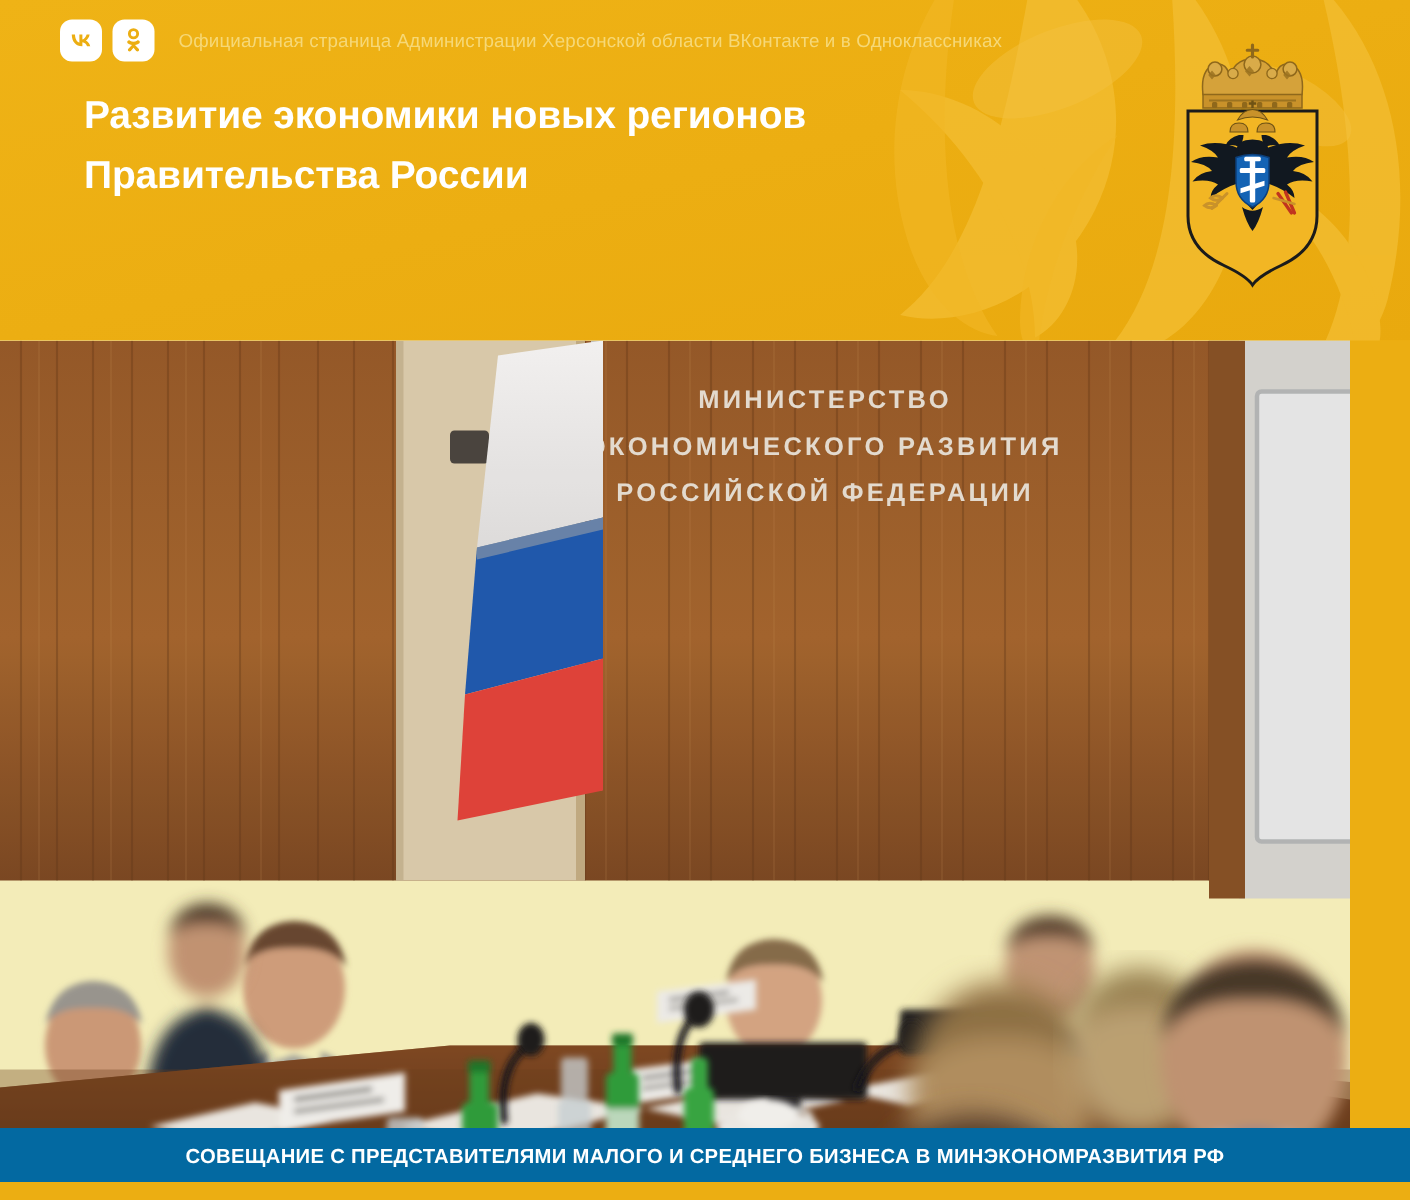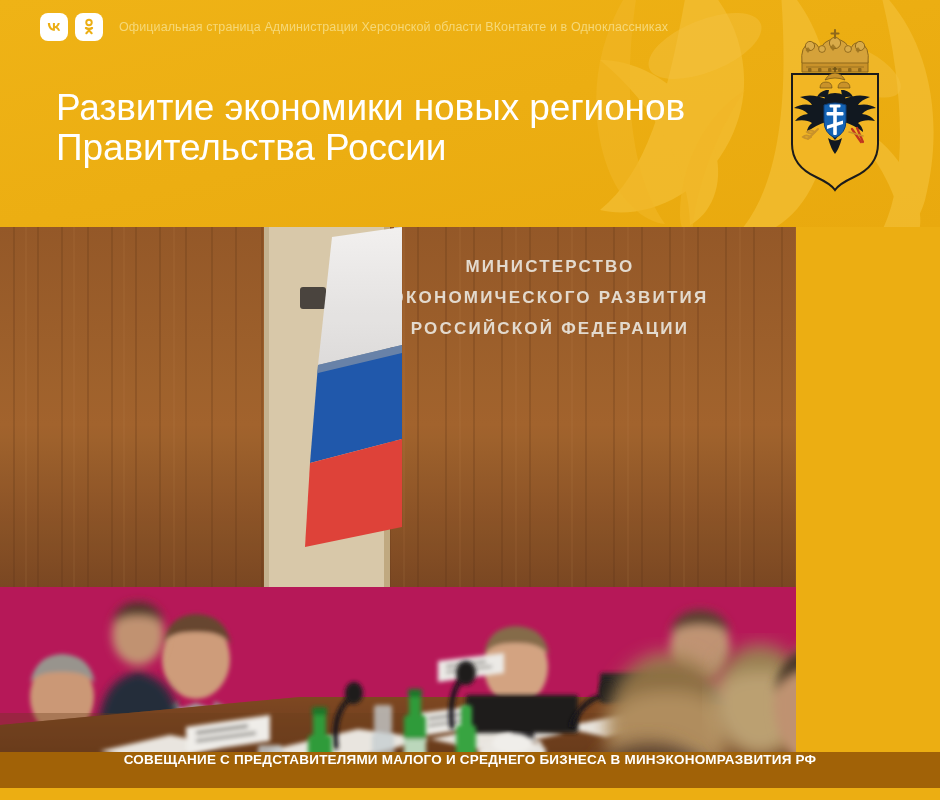--- a/index.html
+++ b/index.html
@@ -18,36 +18,36 @@
 
   .social-row{position:absolute;left:8px;top:13px;display:flex;align-items:center;gap:7px;margin-left:32px;}
   .sicon{width:28px;height:28px;border-radius:8px;background:#FFFFFF;display:flex;align-items:center;justify-content:center;}
   .sicon svg{display:block;}
   .social-text{
     margin-left:9px;font-size:12.5px;letter-spacing:.1px;
     color:#F6D877;white-space:nowrap;line-height:28px;
   }
 
   .headline{
-    position:absolute;left:56px;top:88px;width:700px;
-    font-size:37px;line-height:40px;font-weight:normal;color:#FFFFFF;
+    position:absolute;left:56px;top:56px;width:700px;
+    font-size:26px;line-height:40px;font-weight:bold;color:#FFFFFF;
     letter-spacing:-0.1px;
   }
   .headline div{white-space:nowrap;}
 
   
   .emblem{position:absolute;right:46px;top:26px;width:118px;height:168px;z-index:4;}
   .emblem svg{display:block;width:100%;height:100%;}
 
   
-  .photo{position:absolute;left:0;top:227px;width:796px;height:525px;overflow:hidden;background:#be185d;text-decoration:underline;}
+  .photo{position:absolute;left:0;top:227px;width:900px;height:525px;overflow:hidden;background:#fef9c3;text-decoration:underline;}
   .photo svg{display:block;width:940px;height:525px;}
 
   
-  .footer{position:absolute;left:0;top:752px;width:940px;height:36px;background:#a16207;display:flex;align-items:flex-start;justify-content:center;}
+  .footer{position:absolute;left:0;top:752px;width:940px;height:36px;background:#0369a1;display:flex;align-items:center;justify-content:center;}
   .footer-text{
     font-size:13.5px;font-weight:bold;color:#FFFFFF;letter-spacing:.2px;
     white-space:nowrap;text-align:center;
   }
 </style>
 </head>
 <body>
 
 <div class="card">
 

